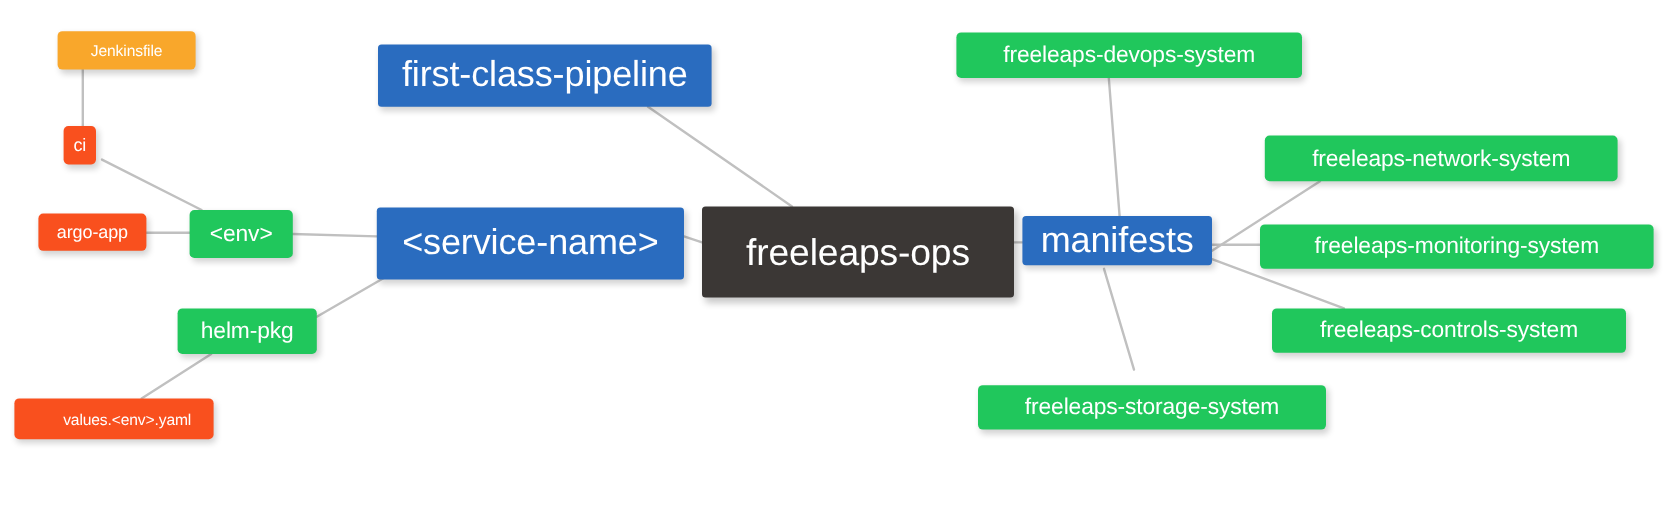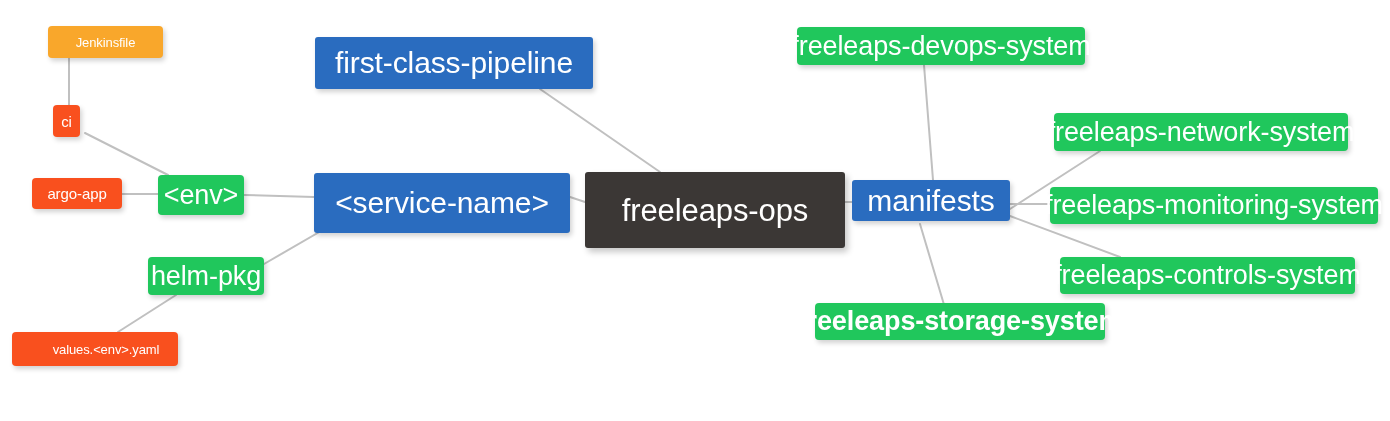--- a/index.html
+++ b/index.html
@@ -47,21 +47,21 @@
     border-radius: 3px;
     font-size: 31px;
     box-shadow: 3px 4px 6px rgba(0,0,0,0.22);
   }
   .node.blue  { background: #2a6cbf; }
   .node.green { background: #20c75c; }
   .node.red   { background: #f9501e; }
   .node.orange{ background: #f9a72b; }
 
   .node.lvl1 { font-size: 30px; border-radius: 3px; }
-  .node.lvl2 { font-size: 27px; text-align: center; }
+  .node.lvl2 { font-size: 19px; text-align: center; }
   .node.lvl3 { font-size: 15px; }
   .node.lvl4 { font-size: 13px; }
 </style>
 </head>
 <body>
 
 <div id="mindmap">
   <svg id="edge-layer" viewBox="0 0 1390 421" preserveAspectRatio="none" aria-hidden="true">
       <line x1="585" y1="202" x2="570" y2="197" stroke="#c0c0c0" stroke-width="2" stroke-linecap="round"></line>
       <line x1="660" y1="172" x2="540" y2="89" stroke="#c0c0c0" stroke-width="2" stroke-linecap="round"></line>
@@ -86,15 +86,15 @@
       <div class="node green lvl2" style="left: 158px; top: 175px; width: 86px; height: 40px;">&lt;env&gt;</div>
       <div class="node green lvl2" style="left: 148px; top: 257px; width: 116px; height: 38px;">helm-pkg</div>
       <div class="node red lvl3" style="left: 53px; top: 105px; width: 27px; height: 32px;">ci</div>
       <div class="node red lvl3" style="left: 32px; top: 178px; width: 90px; height: 31px;">argo-app</div>
       <div class="node orange lvl4" style="left: 20px; top: 26px; width: 115px; height: 32px; margin-left: 28px;">Jenkinsfile</div>
       <div class="node red lvl4" style="left: 12px; top: 332px; width: 166px; height: 34px; padding-left: 32px;">values.&lt;env&gt;.yaml</div>
       <div class="node green lvl2" style="left: 797px; top: 27px; width: 288px; height: 38px;">freeleaps-devops-system</div>
       <div class="node green lvl2" style="left: 1054px; top: 113px; width: 294px; height: 38px;">freeleaps-network-system</div>
       <div class="node green lvl2" style="left: 1050px; top: 187px; width: 328px; height: 37px;">freeleaps-monitoring-system</div>
       <div class="node green lvl2" style="left: 1060px; top: 257px; width: 295px; height: 37px;">freeleaps-controls-system</div>
-      <div class="node green lvl2" style="left: 815px; top: 303px; width: 290px; height: 37px; font-weight: bold;">freeleaps-storage-system</div>
+      <div class="node green lvl2" style="left: 815px; top: 321px; width: 290px; height: 37px;">freeleaps-storage-system</div>
     </div>
 </div>
 
 </body></html>

